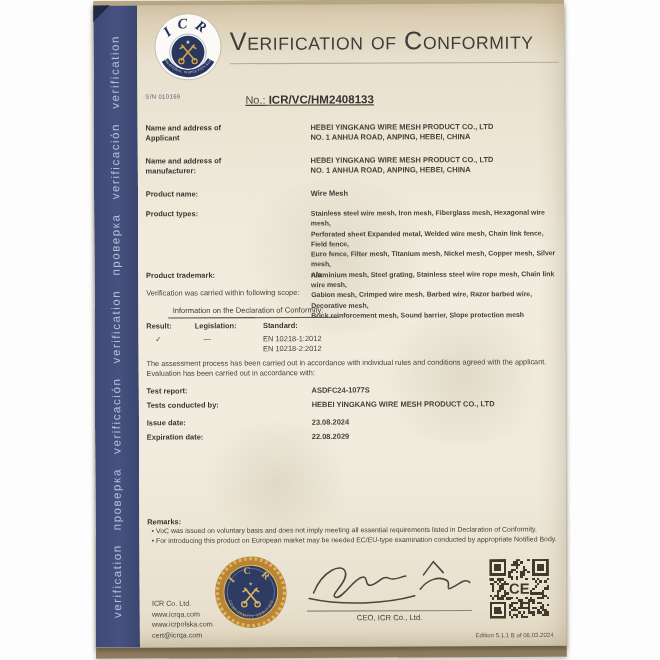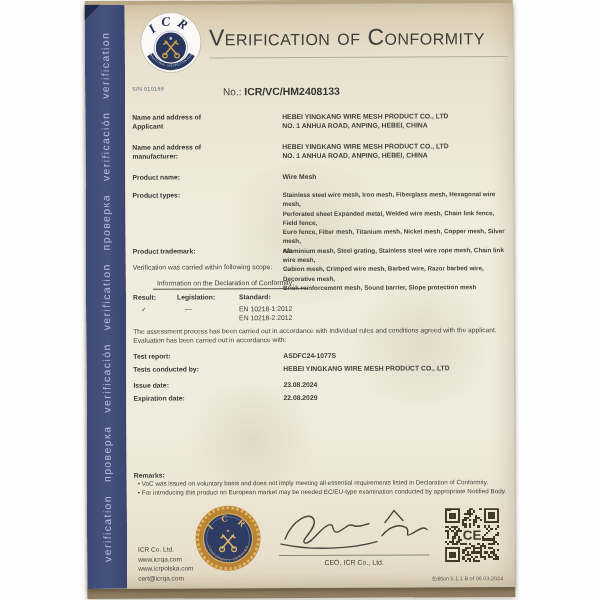--- a/index.html
+++ b/index.html
@@ -38,21 +38,21 @@
     filter:brightness(.9);
   }
   
   .logo{position:absolute;left:55px;top:7px;width:62px;height:62px;}
   .title{
     position:absolute;left:124px;top:20px;width:300px;
     font-variant:small-caps;font-size:23px;letter-spacing:.5px;color:#3e3d3a;
   }
   .title-rule{position:absolute;left:124px;top:53px;width:299px;border-top:1px solid #b5ab97;}
   .sn{position:absolute;left:47px;top:81px;font-size:5.5px;color:#5d617a;letter-spacing:.3px;}
-  .docno{position:absolute;left:138px;top:81px;font-size:10px;color:#474540;}
+  .docno{position:absolute;left:138px;top:81px;font-size:10px;color:#474540;text-decoration:underline;}
   .docno b{font-size:10.5px;color:#36342f;}
   
   .frow{position:absolute;left:47px;width:377px;display:grid;grid-template-columns:150px 1fr;}
   .frow .lab{font-weight:bold;font-size:6.8px;line-height:9px;color:#3a3834;white-space:pre-line;}
   .frow .val{font-size:6.8px;line-height:9px;color:#45423c;white-space:pre-line;font-weight:bold;}
   .val.small{font-size:6.3px;line-height:9.3px;}
   .plain{position:absolute;left:47px;width:377px;font-size:6.8px;color:#45423c;}
   
   .decl-title{
     position:absolute;left:67px;top:275px;font-size:6.9px;color:#3d3b36;

